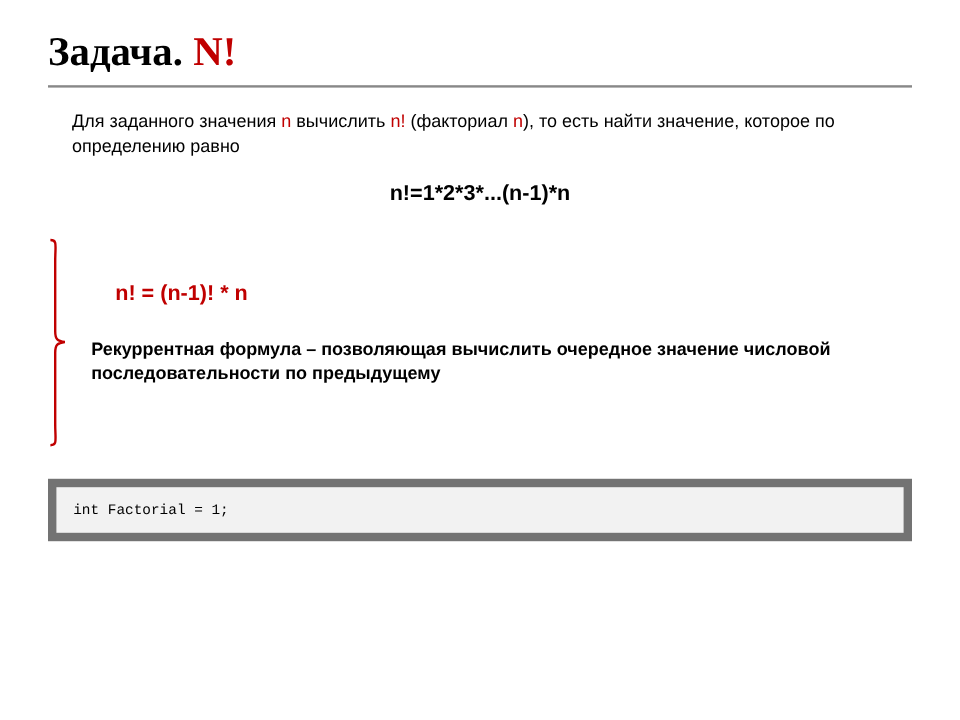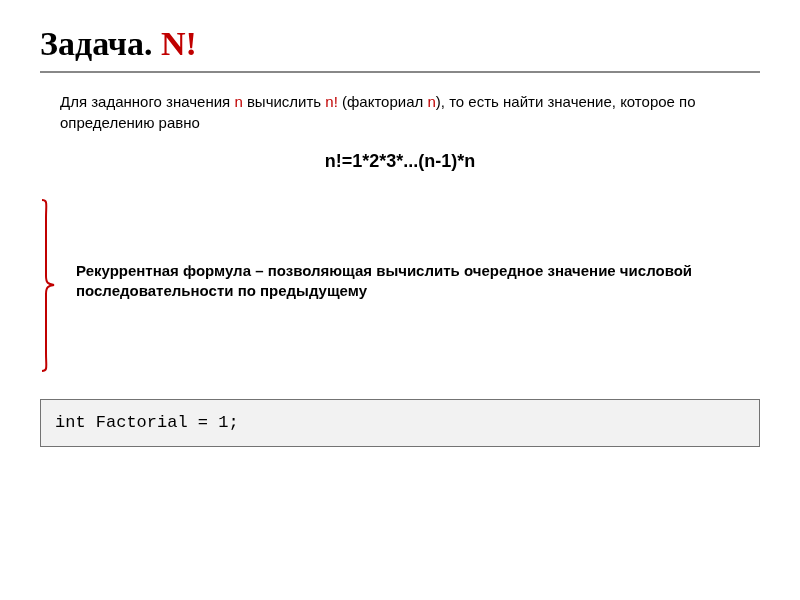--- a/index.html
+++ b/index.html
@@ -76,24 +76,24 @@
     }
     .recurrent-desc {
       font-size: 15px;
       font-weight: bold;
       line-height: 1.35;
       margin-top: 27px;
     }
     .code-block {
       margin-top: 22px;
       background: #f2f2f2;
-      border: 1px solid #737373;
+      border: 7px solid #737373;
       padding: 10px 14px;
       font-family: "Courier New", Courier, monospace;
-      font-size: 17px;
+      font-size: 12px;
       line-height: 1.5;
     }
   </style>
 </head>
 <body>
 
 <h1 class="title">
   <span>Задача. </span><span class="red">N!</span>
 </h1>
 <hr class="hr">
@@ -106,19 +106,20 @@
 
 <div class="body-grid">
 
   <div class="bracket">
     <svg width="16" height="175" viewBox="0 0 16 175" preserveAspectRatio="none">
       <path d="M2 2 C 8 2, 6 6, 6 20 L 6 78 C 6 85, 8 86, 14 87 C 8 88, 6 89, 6 96 L 6 155 C 6 169, 8 173, 2 173" fill="none" stroke="#c00000" stroke-width="2"></path>
     </svg>
   </div>
 
   <div class="right-col">
+    <div class="recurrent-formula">n! = (n-1)! * n</div>
     <div class="recurrent-desc">Рекуррентная формула – позволяющая вычислить очередное значение числовой последовательности по предыдущему</div>
   </div>
 </div>
 
 <div class="code-block">
   <div>int Factorial = 1;</div>
 </div>
 
 </body></html>

